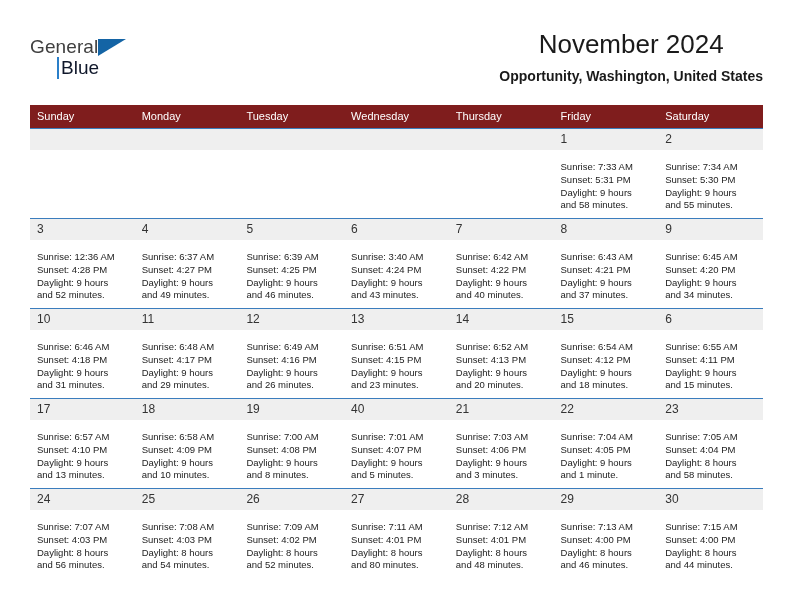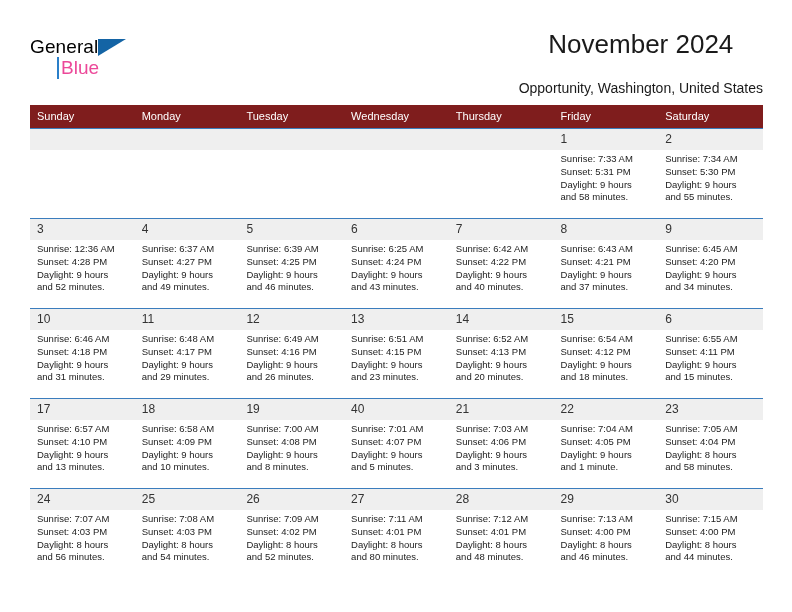--- a/index.html
+++ b/index.html
@@ -35,38 +35,38 @@
     top: 8px;
     width: 160px;
     height: 48px;
   }
   .logo-general {
     position: absolute;
     left: 0;
     top: 0;
     font-size: 19px;
     letter-spacing: 0.1px;
-    color: #000000;
+    color: #404040;
     line-height: 22px;
   }
   .logo-tri {
     position: absolute;
     left: 68px;
     top: 3px;
     width: 0;
     height: 0;
     border-left: 28px solid #1464a5;
     border-bottom: 17px solid transparent;
   }
   .logo-blue {
     position: absolute;
     left: 31px;
     top: 21px;
     font-size: 19px;
-    color: #ec4899;
+    color: #0f172a;
     line-height: 22px;
   }
   .logo-bar {
     position: absolute;
     left: 27px;
     top: 21px;
     width: 2px;
     height: 22px;
     background: #2a7fc9;
   }
@@ -79,24 +79,24 @@
   }
   .cal-title {
     font-size: 26px;
     font-weight: normal;
     color: #1a1a1a;
     line-height: 32px;
     white-space: nowrap;
   }
   .cal-subtitle {
     font-size: 14px;
-    font-weight: normal;
+    font-weight: bold;
     color: #1a1a1a;
     line-height: 20px;
-    margin-top: 18px;
+    margin-top: 6px;
     white-space: nowrap;
   }
 
   
   .calendar {
     position: absolute;
     left: 30px;
     top: 105px;
     width: 733px;
     border-collapse: collapse;
@@ -125,21 +125,21 @@
     font-size: 12px;
     color: #333333;
     line-height: 14px;
     padding: 3px 0 4px 7px;
     height: 14px;
   }
   .daynum.empty {
     color: transparent;
   }
   .cellbody {
-    padding: 3px 6px 0 7px;
+    padding: 11px 6px 0 7px;
     font-size: 9.5px;
     line-height: 12.8px;
     color: #222222;
   }
   .cellbody div {
     white-space: nowrap;
   }
 </style>
 </head>
 <body>
@@ -239,21 +239,21 @@
             <div class="cellbody">
               <div>Sunrise: 6:39 AM</div>
               <div>Sunset: 4:25 PM</div>
               <div>Daylight: 9 hours</div>
               <div>and 46 minutes.</div>
             </div>
           </td>
           <td>
             <div class="daynum">6</div>
             <div class="cellbody">
-              <div>Sunrise: 6:25 AM</div>
+              <div>Sunrise: 3:40 AM</div>
               <div>Sunset: 4:24 PM</div>
               <div>Daylight: 9 hours</div>
               <div>and 43 minutes.</div>
             </div>
           </td>
           <td>
             <div class="daynum">7</div>
             <div class="cellbody">
               <div>Sunrise: 6:42 AM</div>
               <div>Sunset: 4:22 PM</div>

